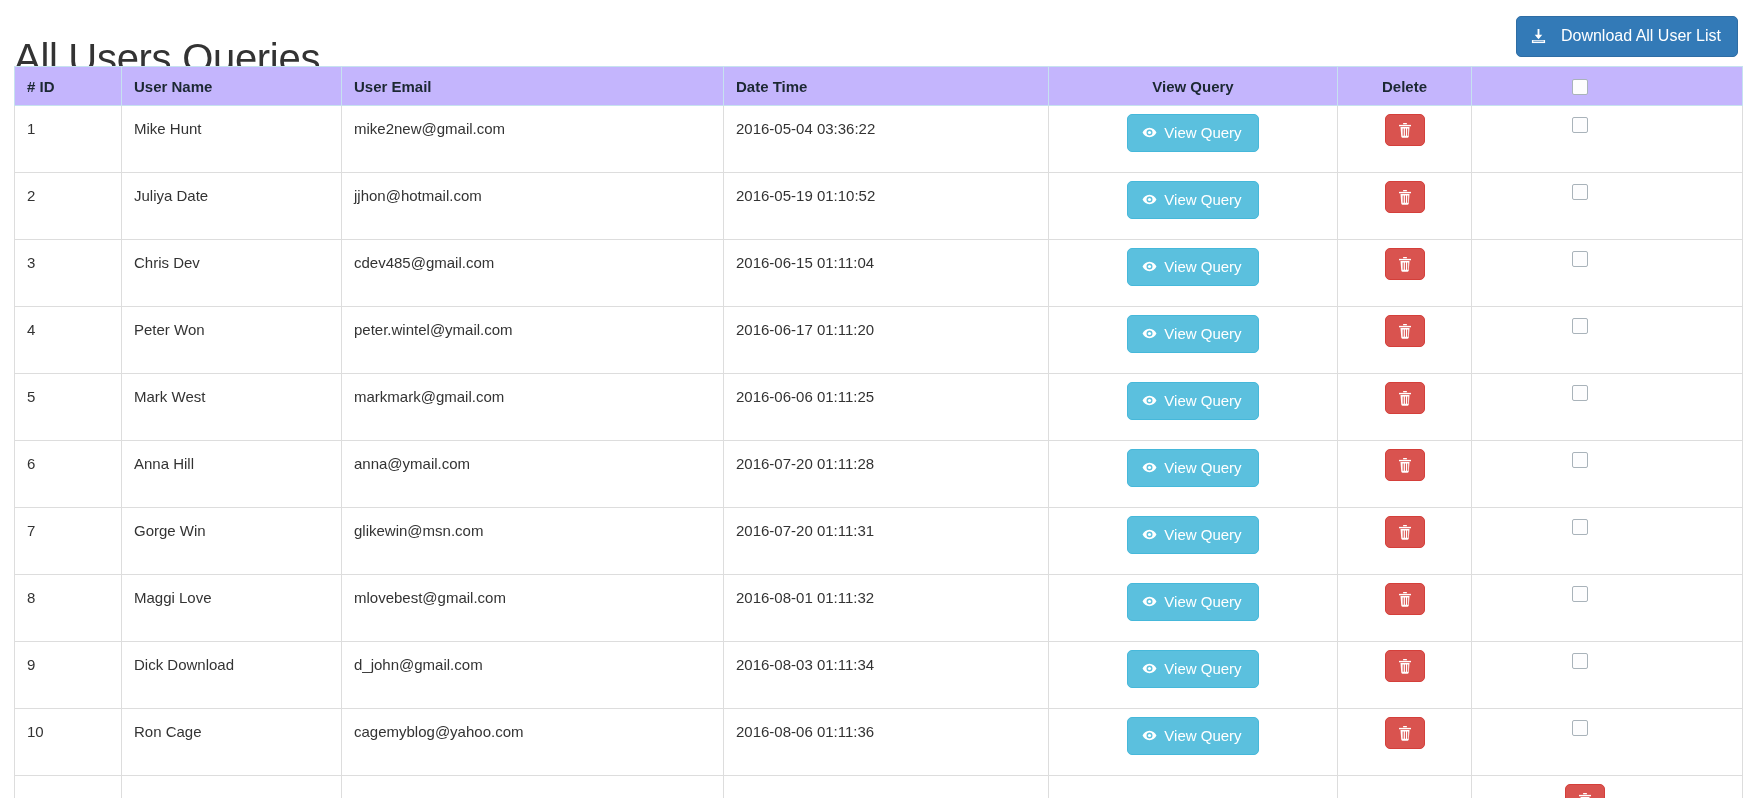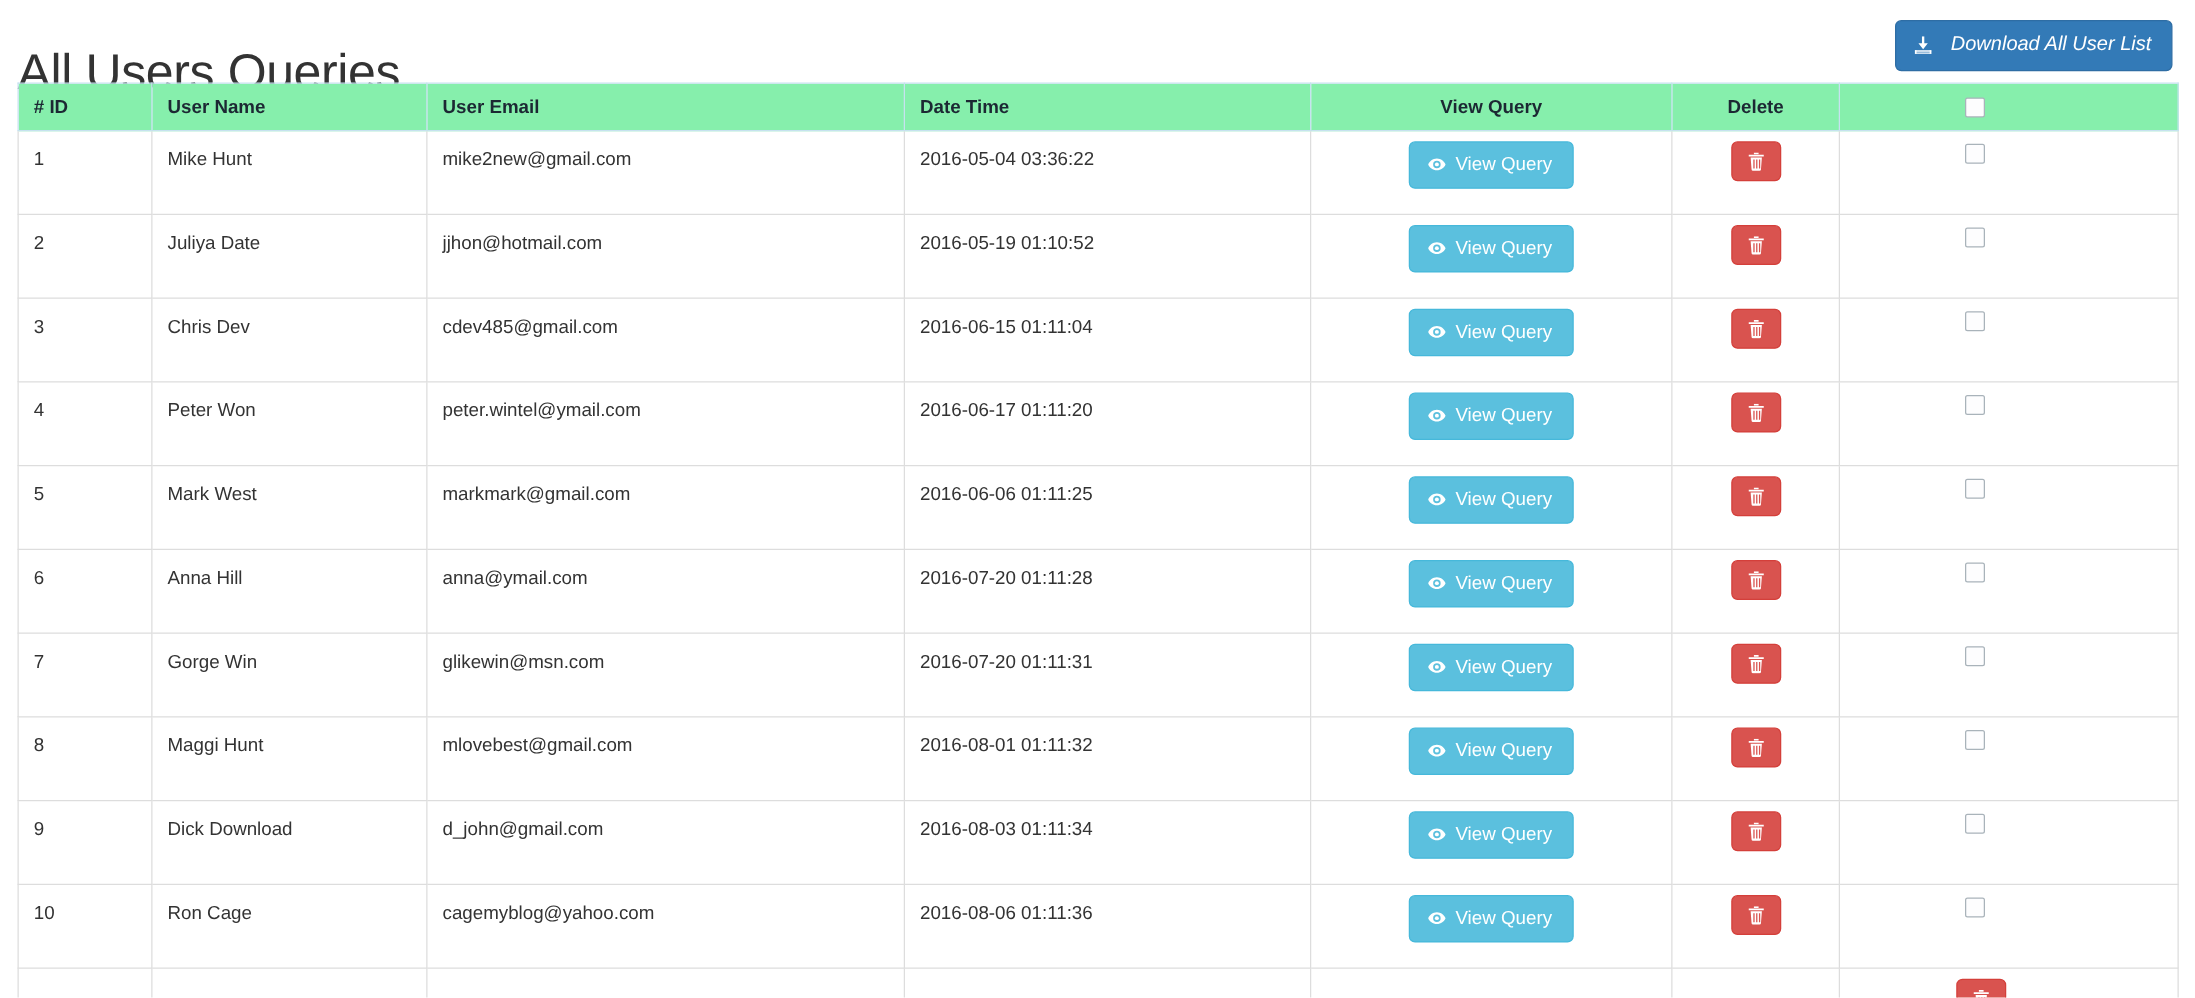--- a/index.html
+++ b/index.html
@@ -39,21 +39,20 @@
     border-radius: 5px;
     color: #ffffff;
     font-size: 16px;
     line-height: 18px;
     padding: 10px 16px 11px 14px;
     white-space: nowrap;
     cursor: pointer;
     display: flex;
     align-items: center;
     gap: 15px;
-    font-style: italic;
   }
   .download-btn .dl-icon { display: inline-flex; align-items: center; }
   .download-btn .dl-icon svg { display: block; }
 
   
   .table-wrap {
     position: absolute;
     left: 14px;
     top: 66px;
     width: 1728px;
@@ -63,21 +62,21 @@
     border-collapse: collapse;
     table-layout: fixed;
     font-size: 15px;
   }
   table.data th, table.data td {
     border: 1px solid #dddddd;
     vertical-align: top;
     text-align: left;
   }
   table.data thead th {
-    background: #86efac;
+    background: #c4b5fd;
     color: #1c2833;
     font-weight: bold;
     font-size: 15px;
     padding: 10px 12px;
     height: 36px;
     border-color: #c6e2ef;
     vertical-align: middle;
   }
   table.data thead th.c-view,
   table.data thead th.c-delete,
@@ -390,21 +389,21 @@
                     <path d="M2.2 4.3h9.6l-0.8 10.2a1.2 1.2 0 0 1-1.2 1.1H4.2a1.2 1.2 0 0 1-1.2-1.1L2.2 4.3zm2.3 1.6v7.8h1.1V5.9H4.5zm2.4 0v7.8H8V5.9H6.9zm2.4 0v7.8h1.1V5.9H9.3z"></path>
                   </svg>
                 </span>
               </button></td>
             <td class="c-check">
               <span class="chk-cell-inner"><input type="checkbox" class="chk" style=""></span>
             </td>
           </tr>
           <tr>
             <td>8</td>
-            <td>Maggi Hunt</td>
+            <td>Maggi Love</td>
             <td>mlovebest@gmail.com</td>
             <td>2016-08-01 01:11:32</td>
             <td class="c-view"><button class="view-btn">
                 <span>
                   <svg width="15" height="15" viewBox="0 0 16 16" fill="#ffffff" aria-hidden="true">
                     <path d="M8 3C4.5 3 1.7 5.4 0.6 8c1.1 2.6 3.9 5 7.4 5s6.3-2.4 7.4-5C14.3 5.4 11.5 3 8 3zm0 8.2A3.2 3.2 0 1 1 8 4.8a3.2 3.2 0 0 1 0 6.4z"></path>
                     <circle cx="8" cy="8" r="1.7"></circle>
                   </svg>
                 </span>
                 <span>View Query</span>

